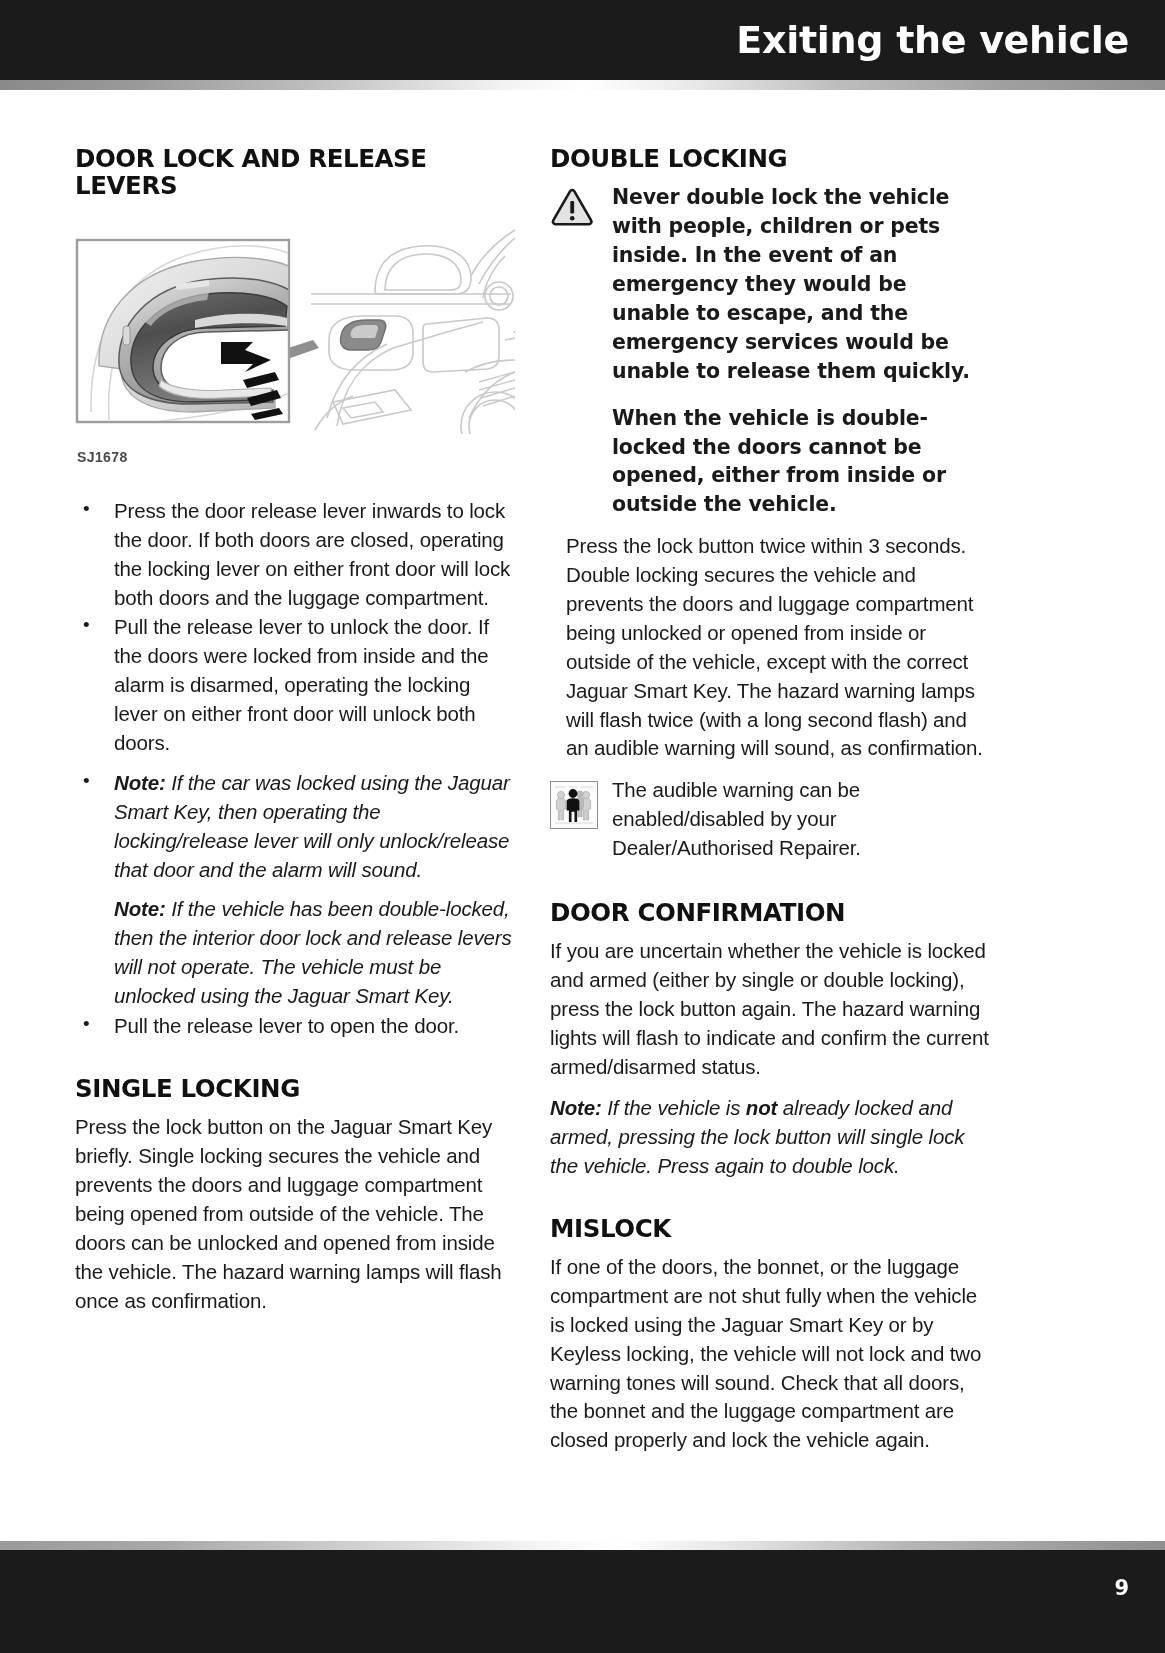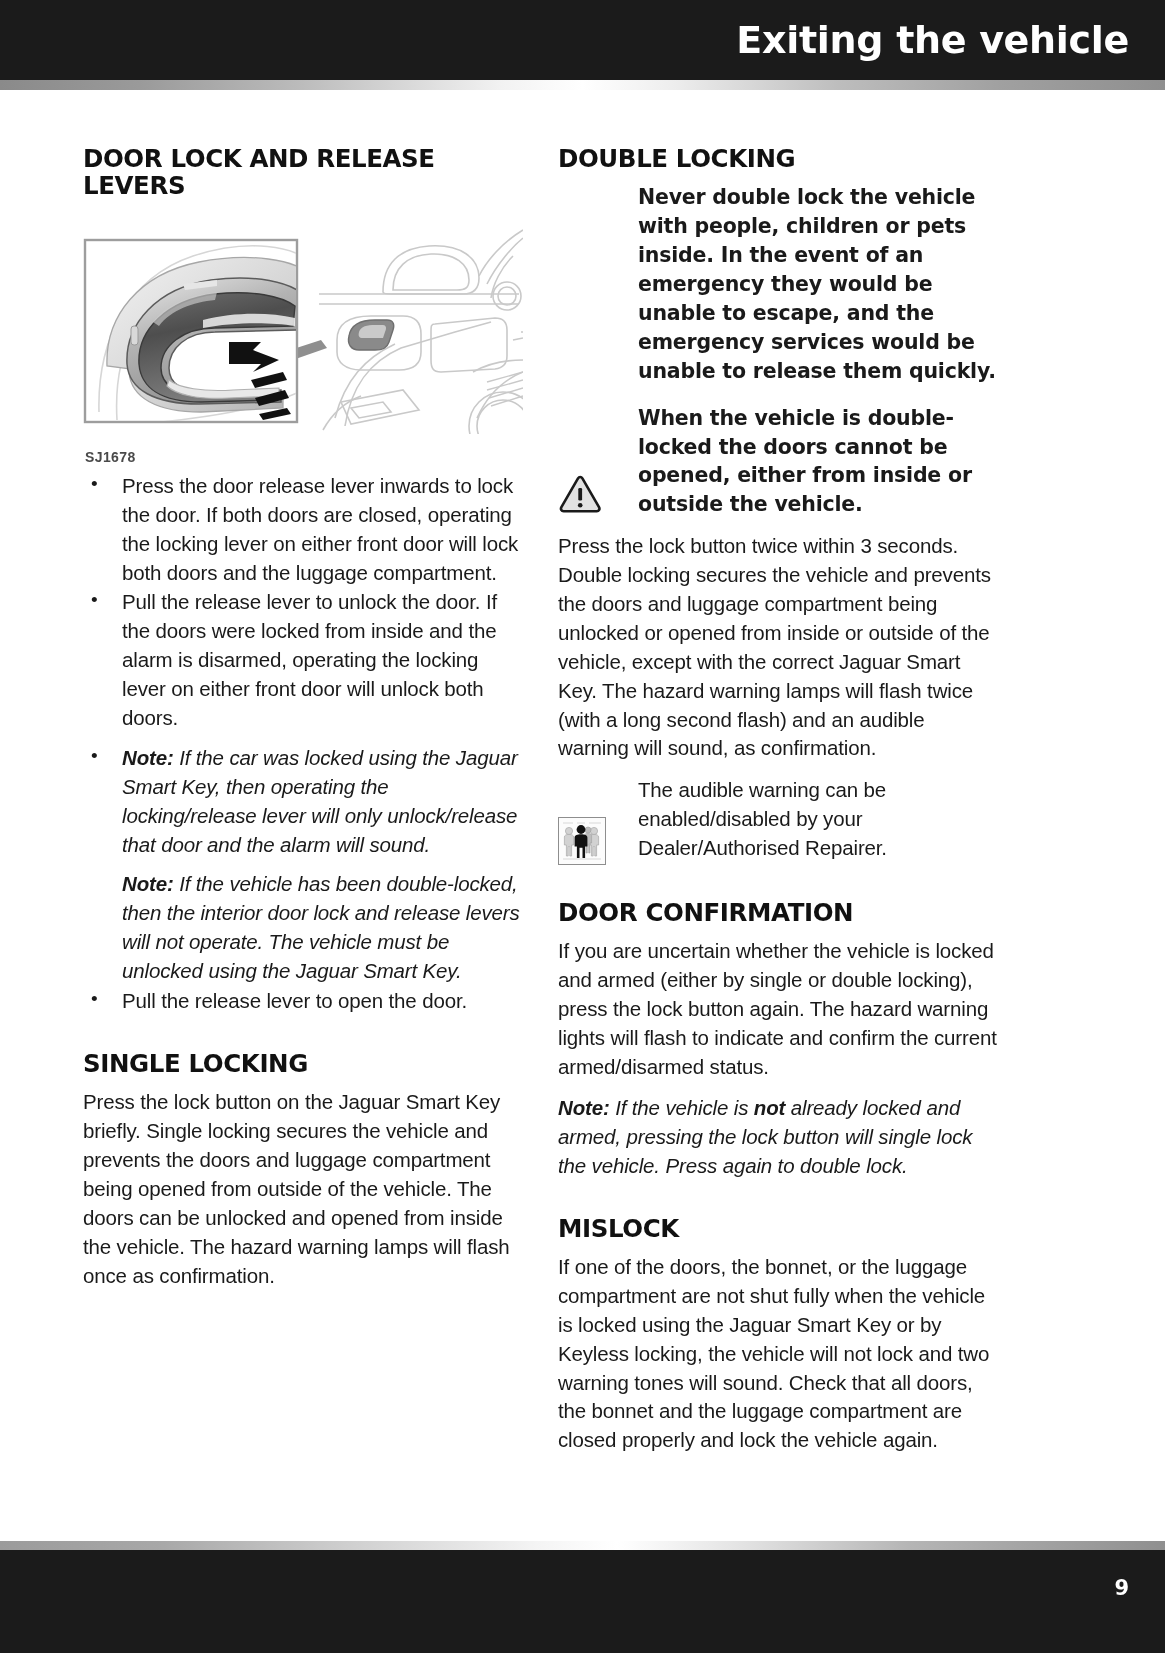--- a/index.html
+++ b/index.html
@@ -36,21 +36,21 @@
     background: linear-gradient(to right,
        #8a8a8a 0%, #9a9a9a 12%, #bcbcbc 26%,
        #f2f2f2 43%, #ffffff 50%, #ededed 58%,
        #bdbdbd 72%, #a0a0a0 86%, #8f8f8f 100%);
   }
 
   
   .content {
     position: absolute;
     top: 145px;
-    left: 12px;
+    left: 4px;
     right: 0;
     padding: 0 110px 0 71px;
     display: flex;
     gap: 35px;
   }
   .col {
     width: 440px;
     flex: 0 0 440px;
   }
 
@@ -67,21 +67,21 @@
 
   p.body-text {
     font-size: 20.5px;
     line-height: 1.41;
     color: #1a1a1a;
     margin-bottom: 2px;
     letter-spacing: -0.15px;
   }
 
   
-  ul.bullets { list-style: none; margin-top: 5px; }
+  ul.bullets { list-style: none; margin-top: 30px; }
   ul.bullets > li {
     position: relative;
     padding-left: 39px;
     font-size: 20.5px;
     line-height: 1.41;
     color: #1a1a1a;
     margin-bottom: 1px;
     letter-spacing: -0.15px;
   }
   ul.bullets > li::before {
@@ -130,42 +130,42 @@
     font-size: 14px;
     font-weight: bold;
     color: #4a4a4a;
     font-family: "Liberation Sans", sans-serif;
     letter-spacing: 0.4px;
   }
 
   
   .icon-block {
     display: flex;
-    gap: 28px;
-    align-items: flex-end;
+    gap: 10px;
+    align-items: flex-start;
     margin-bottom: 4px;
   }
   .icon-block .icon-slot {
     flex: 0 0 52px;
     width: 52px;
     padding-top: 5px;
   }
   .icon-block .icon-body { flex: 1 1 auto; }
 
   .warn-text {
     font-weight: bold;
     font-size: 20.5px;
     line-height: 1.41;
     color: #1a1a1a;
     letter-spacing: -0.2px;
     font-family: "DejaVu Sans", sans-serif;
   }
   .warn-text + .warn-text { margin-top: 18px; }
 
-  .after-warn { margin-top: 13px; }
+  .after-warn { margin-top: 13px; margin-left: 16px; }
 
   
   .dealer-icon {
     width: 48px;
     height: 48px;
     border: 1px solid #8e8e8e;
     background: #fbfbfb;
     position: relative;
     overflow: hidden;
   }

